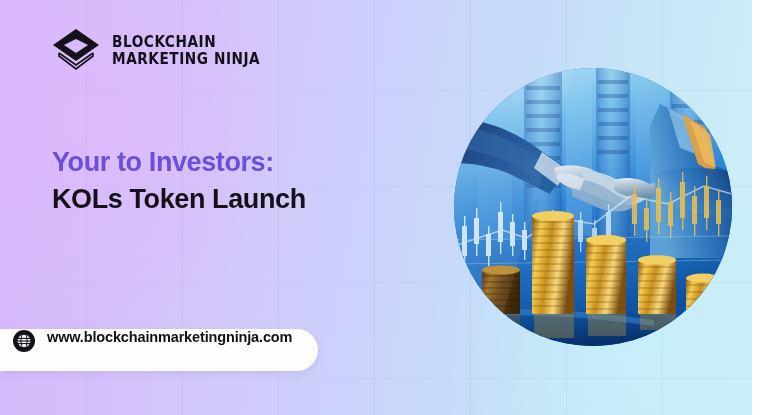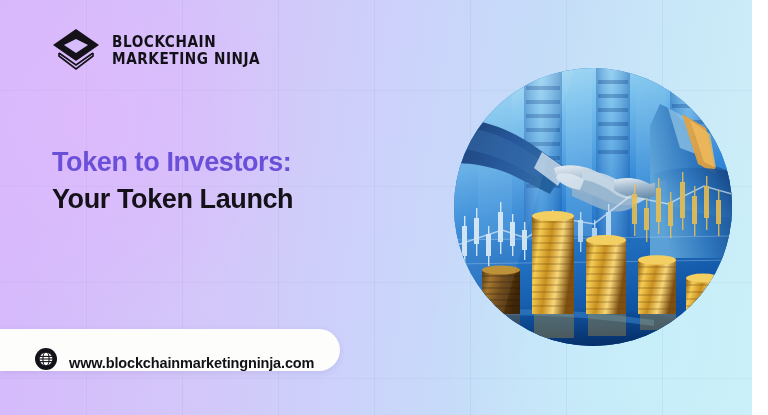--- a/index.html
+++ b/index.html
@@ -121,23 +121,23 @@
     background: #1c6fc9;
   }
   .hero-art { position: absolute; inset: 0; }
 
   
   .url-pill {
     position: absolute;
     left: 0;
     top: 329px;
     height: 42px;
-    padding: 0 26px 0 34px;
+    padding: 0 26px 0 12px;
     display: flex;
-    align-items: flex-end;
+    align-items: flex-start;
     gap: 11px;
     background: #fdfdfc;
     border-radius: 0 21px 21px 0;
     box-shadow: 0 2px 6px rgba(60,50,110,0.10);
   }
   .globe-icon { width: 24px; height: 24px; flex: none; display: block; }
   .url-text {
     font-size: 14.5px;
     font-weight: 700;
     color: #131118;
@@ -163,22 +163,22 @@
         <path d="M9 27 L9 30 L26 43 L43 30 L43 27" fill="none" stroke="#141218" stroke-width="1.6"></path>
       </svg>
     </span>
     <span class="logo-text">
       <span class="logo-line">BLOCKCHAIN</span>
       <span class="logo-line">MARKETING NINJA</span>
     </span>
   </div>
 
   <div class="headline">
-    <div class="headline-line accent">Token to Investors:</div>
-    <div class="headline-line dark">Your Token Launch</div>
+    <div class="headline-line accent">Your to Investors:</div>
+    <div class="headline-line dark">KOLs Token Launch</div>
   </div>
 
   <div class="hero-circle">
     <svg class="hero-art" viewBox="0 0 278 278" preserveAspectRatio="xMidYMid slice">
       <defs>
         <linearGradient id="bgSky" x1="0" y1="0" x2="0.25" y2="1">
           <stop offset="0%" stop-color="#bfe6f7"></stop>
           <stop offset="22%" stop-color="#7cc3ee"></stop>
           <stop offset="55%" stop-color="#2f85d6"></stop>
           <stop offset="100%" stop-color="#0d4e9e"></stop>

